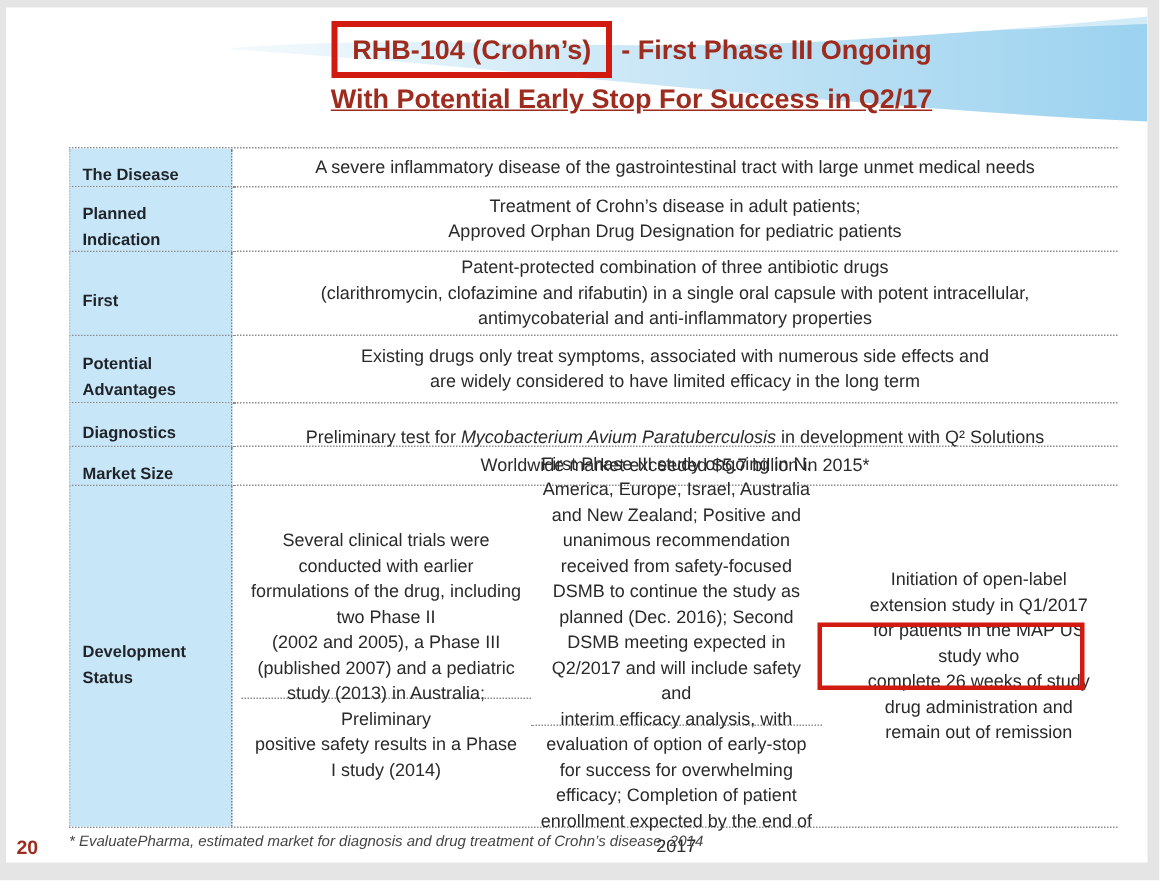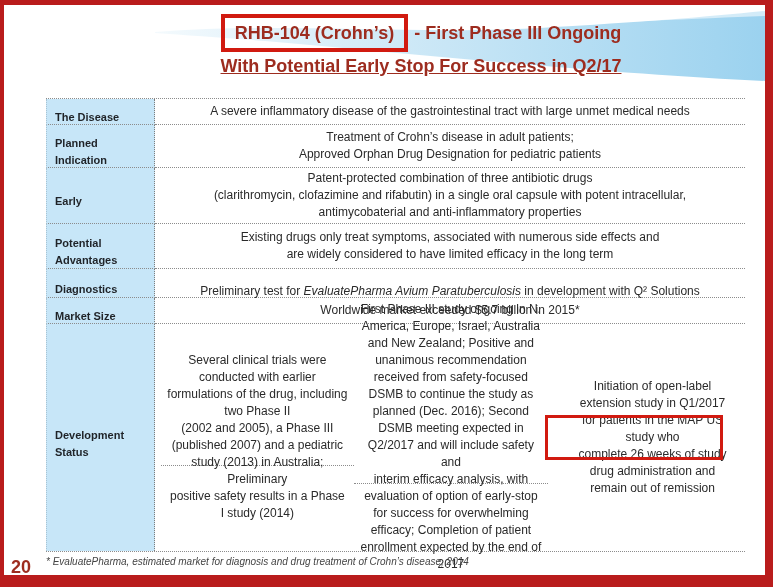--- a/index.html
+++ b/index.html
@@ -1,17 +1,17 @@
 <!DOCTYPE html>
 <html><head>
 <meta charset="utf-8">
 <style>
   * { margin:0; padding:0; box-sizing:border-box; }
   body { font-family:"Liberation Sans", sans-serif; }
-  .frame { position:relative; width:773px; height:587px; background:#b91c1c; overflow:hidden; }
+  .frame { position:relative; width:773px; height:587px; background:#e5e5e5; overflow:hidden; }
   .slide { position:absolute; left:4px; top:5px; width:761px; height:570px; background:#ffffff; overflow:hidden; }
 
   .wave { position:absolute; top:0; right:0; width:620px; height:80px; z-index:0; }
 
   .title-wrap { position:absolute; top:9px; left:0; width:100%; padding-left:73px; text-align:center; z-index:2;
                 color:#9d2c1f; font-weight:bold; font-size:18px; line-height:22px; }
   .title-line1 { display:flex; align-items:center; justify-content:center; }
   .title-box { display:inline-block; border:4px solid #d11a10; padding:4px 10px; margin-right:6px; }
   .title-line2 { margin-top:3px;text-decoration:underline; }
 
@@ -31,21 +31,21 @@
   .dev-sub { display:flex; align-items:center; justify-content:center; text-align:center;
              padding:2px 6px; line-height:17px; white-space:pre-line; position:relative; }
   .dev-sub.s1 { height:56px; border-bottom:1px dotted #8c8c8c; }
   .dev-sub.s2 { height:92px; border-bottom:1px dotted #8c8c8c; }
   .dev-sub.s3 { height:42px;padding-left:24px; }
   .dev-sub.s4 { height:37px; border-top:1px dotted #8c8c8c; }
   .hl-box { position:absolute; left:-3px; right:16px; top:-2px; bottom:-1px;
             border:3px solid #d11a10; pointer-events:none; }
 
   .footnote { position:absolute; left:42px; top:551px; font-style:italic; font-size:10px; color:#444444; z-index:2; }
-  .page-num { position:absolute; left:7px; top:552px; font-weight:bold; font-size:18px; color:#9d2c1f; z-index:2; }
+  .page-num { position:absolute; left:7px; top:552px; font-weight:bold; font-size:13px; color:#9d2c1f; z-index:2; }
   i { font-style:italic; }
 </style>
 </head>
 <body>
 
 <div class="frame">
   <div class="slide">
 
     <svg class="wave" viewBox="0 0 620 80" preserveAspectRatio="none">
       <defs>
@@ -71,32 +71,32 @@
 
     <div class="tbl">
 
       <div class="lbl">The Disease</div>
       <div class="val">A severe inflammatory disease of the gastrointestinal tract with large unmet medical needs</div>
 
       <div class="lbl">Planned Indication</div>
       <div class="val">Treatment of Crohn’s disease in adult patients;
 Approved Orphan Drug Designation for pediatric patients</div>
 
-      <div class="lbl">Early</div>
+      <div class="lbl">First</div>
       <div class="val">Patent-protected combination of three antibiotic drugs
 (clarithromycin, clofazimine and rifabutin) in a single oral capsule with potent intracellular,
 antimycobaterial and anti-inflammatory properties</div>
 
       <div class="lbl">Potential Advantages</div>
       <div class="val">Existing drugs only treat symptoms, associated with numerous side effects and
 are widely considered to have limited efficacy in the long term</div>
 
       <div class="lbl">Diagnostics</div>
       <div class="val"><span>
-        <span>Preliminary test for </span><i>EvaluatePharma Avium Paratuberculosis</i><span> in development with Q² Solutions</span>
+        <span>Preliminary test for </span><i>Mycobacterium Avium Paratuberculosis</i><span> in development with Q² Solutions</span>
       </span></div>
 
       <div class="lbl">Market Size</div>
       <div class="val">Worldwide market exceeded $5.7 billion in 2015*</div>
 
       <div class="lbl last">Development Status</div>
       <div class="val last dev-val">
         <div class="dev-sub s1">Several clinical trials were conducted with earlier formulations of the drug, including two Phase II
 (2002 and 2005), a Phase III (published 2007) and a pediatric study (2013) in Australia; Preliminary
 positive safety results in a Phase I study (2014)</div>

